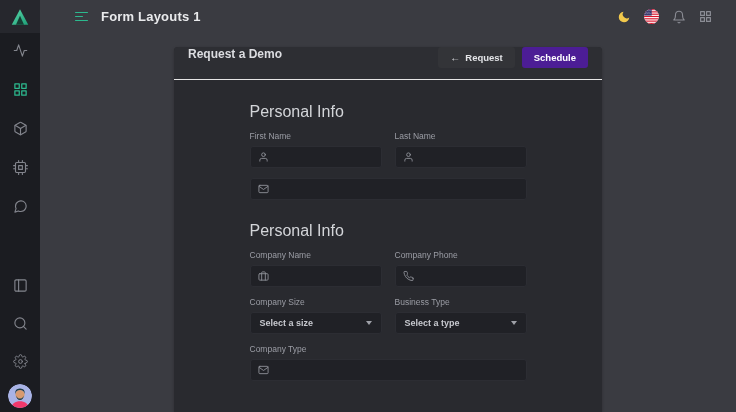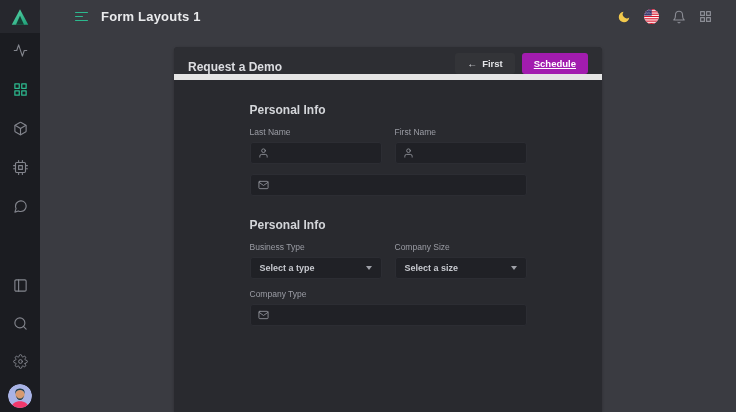--- a/index.html
+++ b/index.html
@@ -37,36 +37,36 @@
   .menu-toggle i:nth-child(3){ width:13px; }
   .page-title { margin-left:11px; font-size:13px; font-weight:700; color:#e9eaec; letter-spacing:.2px; }
   .topbar-right { margin-left:auto; display:flex; align-items:center; gap:13px; }
   .tbtn { background:none; border:none; padding:0; cursor:pointer; display:flex; align-items:center; justify-content:center; color:#8b8d95; }
   .tbtn svg { display:block; }
 
   
   .content { flex:1; overflow:hidden; }
   .card { width:428px; margin:14px auto 0; height:365px; background:#292a2f; border-radius:4px 4px 0 0;
           box-shadow:0 1px 3px rgba(0,0,0,.25); display:flex; flex-direction:column; }
-  .card-header { height:33px; flex:0 0 33px; background:#2d2e33; border-bottom:6px solid #e5e5e5;
-                 border-radius:4px 4px 0 0; display:flex; align-items:flex-end; padding:0 14px; }
+  .card-header { height:33px; flex:0 0 33px; background:#2d2e33; border-bottom:1px solid #e5e5e5;
+                 border-radius:4px 4px 0 0; display:flex; align-items:flex-start; padding:0 14px; }
   .card-title { font-size:12px; font-weight:600; color:#dcdde1; }
   .card-actions { margin-left:auto; display:flex; gap:7px; }
   .btn { height:21px; padding:0 12px; border-radius:3px; font-size:9.5px; font-weight:600;
          display:inline-flex; align-items:center; gap:5px; border:none; cursor:pointer;
          font-family:"Liberation Sans", sans-serif; }
   .btn-cancel { background:#333438; color:#e3e4e7; }
-  .btn-schedule { background:#a21caf; color:#ffffff; font-weight:700;text-decoration:underline; }
+  .btn-schedule { background:#4c1d95; color:#ffffff; font-weight:700; }
   .btn-cancel .arrow { font-size:10px; line-height:1; }
 
   .card-body { padding-top:23px; overflow:hidden; }
   .form-col { width:277px; margin:0 auto; }
   .section { margin-top:0; }
   .section + .section { margin-top:22px; }
-  .section-heading { font-size:12px; font-weight:700; color:#d3d5d9; }
+  .section-heading { font-size:16px; font-weight:400; color:#d3d5d9; }
   .section-sub { font-size:8.5px; color:#7f8189; margin-top:3px; }
   .row { display:flex; gap:13px; }
   .field { margin-top:10px; flex:1; min-width:0; }
   .flabel { display:block; font-size:8.5px; color:#9b9da5; margin-bottom:5px; }
   .input-wrap { position:relative; height:22px; }
   .input-wrap svg { position:absolute; left:8px; top:50%; transform:translateY(-50%);
                     width:11px; height:11px; color:#8e9098; pointer-events:none; }
   .txt { width:100%; height:22px; background:#202126; border:1px solid #2c2d33; border-radius:3px;
          padding:0 6px 0 27px; color:#d0d2d6; font-size:9.5px; outline:none;
          font-family:"Liberation Sans", sans-serif; }
@@ -238,84 +238,105 @@
     </header>
 
     <div class="content">
       <section class="card">
 
         <div class="card-header">
           <div class="card-title">Request a Demo</div>
           <div class="card-actions">
             <button class="btn btn-cancel">
               <span class="arrow">←</span>
-              <span>First</span>
+              <span>Request</span>
             </button>
             <button class="btn btn-schedule">
               <span>Schedule</span>
             </button>
           </div>
         </div>
 
         <div class="card-body">
           <div class="form-col">
 
             <div class="section">
               <div class="section-heading">Personal Info</div>
 
               <div class="row">
+                <div class="field">
+                  <label class="flabel">First Name</label>
+                  <div class="input-wrap">
+                    <svg viewBox="0 0 24 24" fill="none" stroke="currentColor" stroke-width="2" stroke-linecap="round" stroke-linejoin="round">
+                        <path d="M20 21v-2a4 4 0 0 0-4-4H8a4 4 0 0 0-4 4v2"></path>
+                        <circle cx="12" cy="7" r="4"></circle>
+                      </svg>
+                    <input class="txt" type="text" value="" style="">
+                  </div>
+                </div>
                 <div class="field">
                   <label class="flabel">Last Name</label>
                   <div class="input-wrap">
                     <svg viewBox="0 0 24 24" fill="none" stroke="currentColor" stroke-width="2" stroke-linecap="round" stroke-linejoin="round">
                         <path d="M20 21v-2a4 4 0 0 0-4-4H8a4 4 0 0 0-4 4v2"></path>
                         <circle cx="12" cy="7" r="4"></circle>
                       </svg>
                     <input class="txt" type="text" value="" style="">
                   </div>
                 </div>
-                <div class="field">
-                  <label class="flabel">First Name</label>
-                  <div class="input-wrap">
-                    <svg viewBox="0 0 24 24" fill="none" stroke="currentColor" stroke-width="2" stroke-linecap="round" stroke-linejoin="round">
-                        <path d="M20 21v-2a4 4 0 0 0-4-4H8a4 4 0 0 0-4 4v2"></path>
-                        <circle cx="12" cy="7" r="4"></circle>
-                      </svg>
-                    <input class="txt" type="text" value="" style="">
-                  </div>
-                </div>
               </div>
 
               <div class="field">
                 <div class="input-wrap">
                   <svg viewBox="0 0 24 24" fill="none" stroke="currentColor" stroke-width="2" stroke-linecap="round" stroke-linejoin="round">
                       <rect x="2" y="4" width="20" height="16" rx="2"></rect>
                       <polyline points="22,6 12,13 2,6"></polyline>
                     </svg>
                   <input class="txt" type="text" value="" style="">
                 </div>
               </div>
             </div>
 
             <div class="section">
               <div class="section-heading">Personal Info</div>
 
-
               <div class="row">
+                <div class="field">
+                  <label class="flabel">Company Name</label>
+                  <div class="input-wrap">
+                    <svg viewBox="0 0 24 24" fill="none" stroke="currentColor" stroke-width="2" stroke-linecap="round" stroke-linejoin="round">
+                        <rect x="2" y="7" width="20" height="14" rx="2"></rect>
+                        <path d="M16 21V5a2 2 0 0 0-2-2h-4a2 2 0 0 0-2 2v16"></path>
+                      </svg>
+                    <input class="txt" type="text" value="" style="">
+                  </div>
+                </div>
+                <div class="field">
+                  <label class="flabel">Company Phone</label>
+                  <div class="input-wrap">
+                    <svg viewBox="0 0 24 24" fill="none" stroke="currentColor" stroke-width="2" stroke-linecap="round" stroke-linejoin="round">
+                        <path d="M22 16.92v3a2 2 0 0 1-2.18 2 19.79 19.79 0 0 1-8.63-3.07 19.5 19.5 0 0 1-6-6 19.79 19.79 0 0 1-3.07-8.67A2 2 0 0 1 4.11 2h3a2 2 0 0 1 2 1.72 12.84 12.84 0 0 0 .7 2.81 2 2 0 0 1-.45 2.11L8.09 9.91a16 16 0 0 0 6 6l1.27-1.27a2 2 0 0 1 2.11-.45 12.84 12.84 0 0 0 2.81.7A2 2 0 0 1 22 16.92z"></path>
+                      </svg>
+                    <input class="txt" type="text" value="" style="">
+                  </div>
+                </div>
+              </div>
+
+              <div class="row">
+                <div class="field">
+                  <label class="flabel">Company Size</label>
+                  <div class="select">
+                    <span>Select a size</span>
+                    <span class="caret"></span>
+                  </div>
+                </div>
                 <div class="field">
                   <label class="flabel">Business Type</label>
                   <div class="select">
                     <span>Select a type</span>
-                    <span class="caret"></span>
-                  </div>
-                </div>
-                <div class="field">
-                  <label class="flabel">Company Size</label>
-                  <div class="select">
-                    <span>Select a size</span>
                     <span class="caret"></span>
                   </div>
                 </div>
               </div>
 
               <div class="field">
                 <label class="flabel">Company Type</label>
                 <div class="input-wrap">
                   <svg viewBox="0 0 24 24" fill="none" stroke="currentColor" stroke-width="2" stroke-linecap="round" stroke-linejoin="round">
                       <rect x="2" y="4" width="20" height="16" rx="2"></rect>

